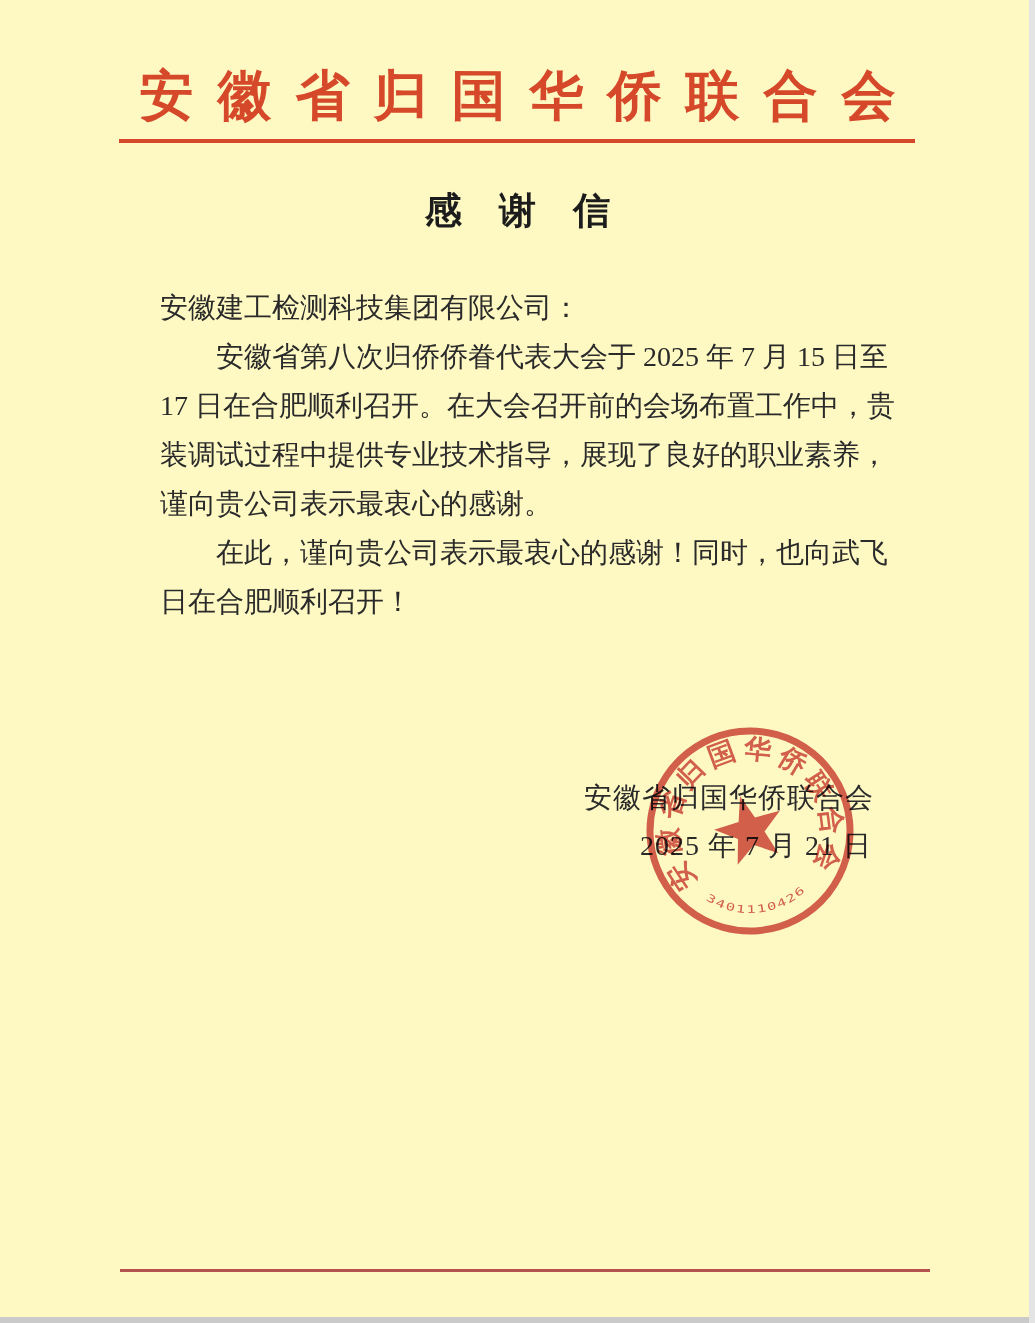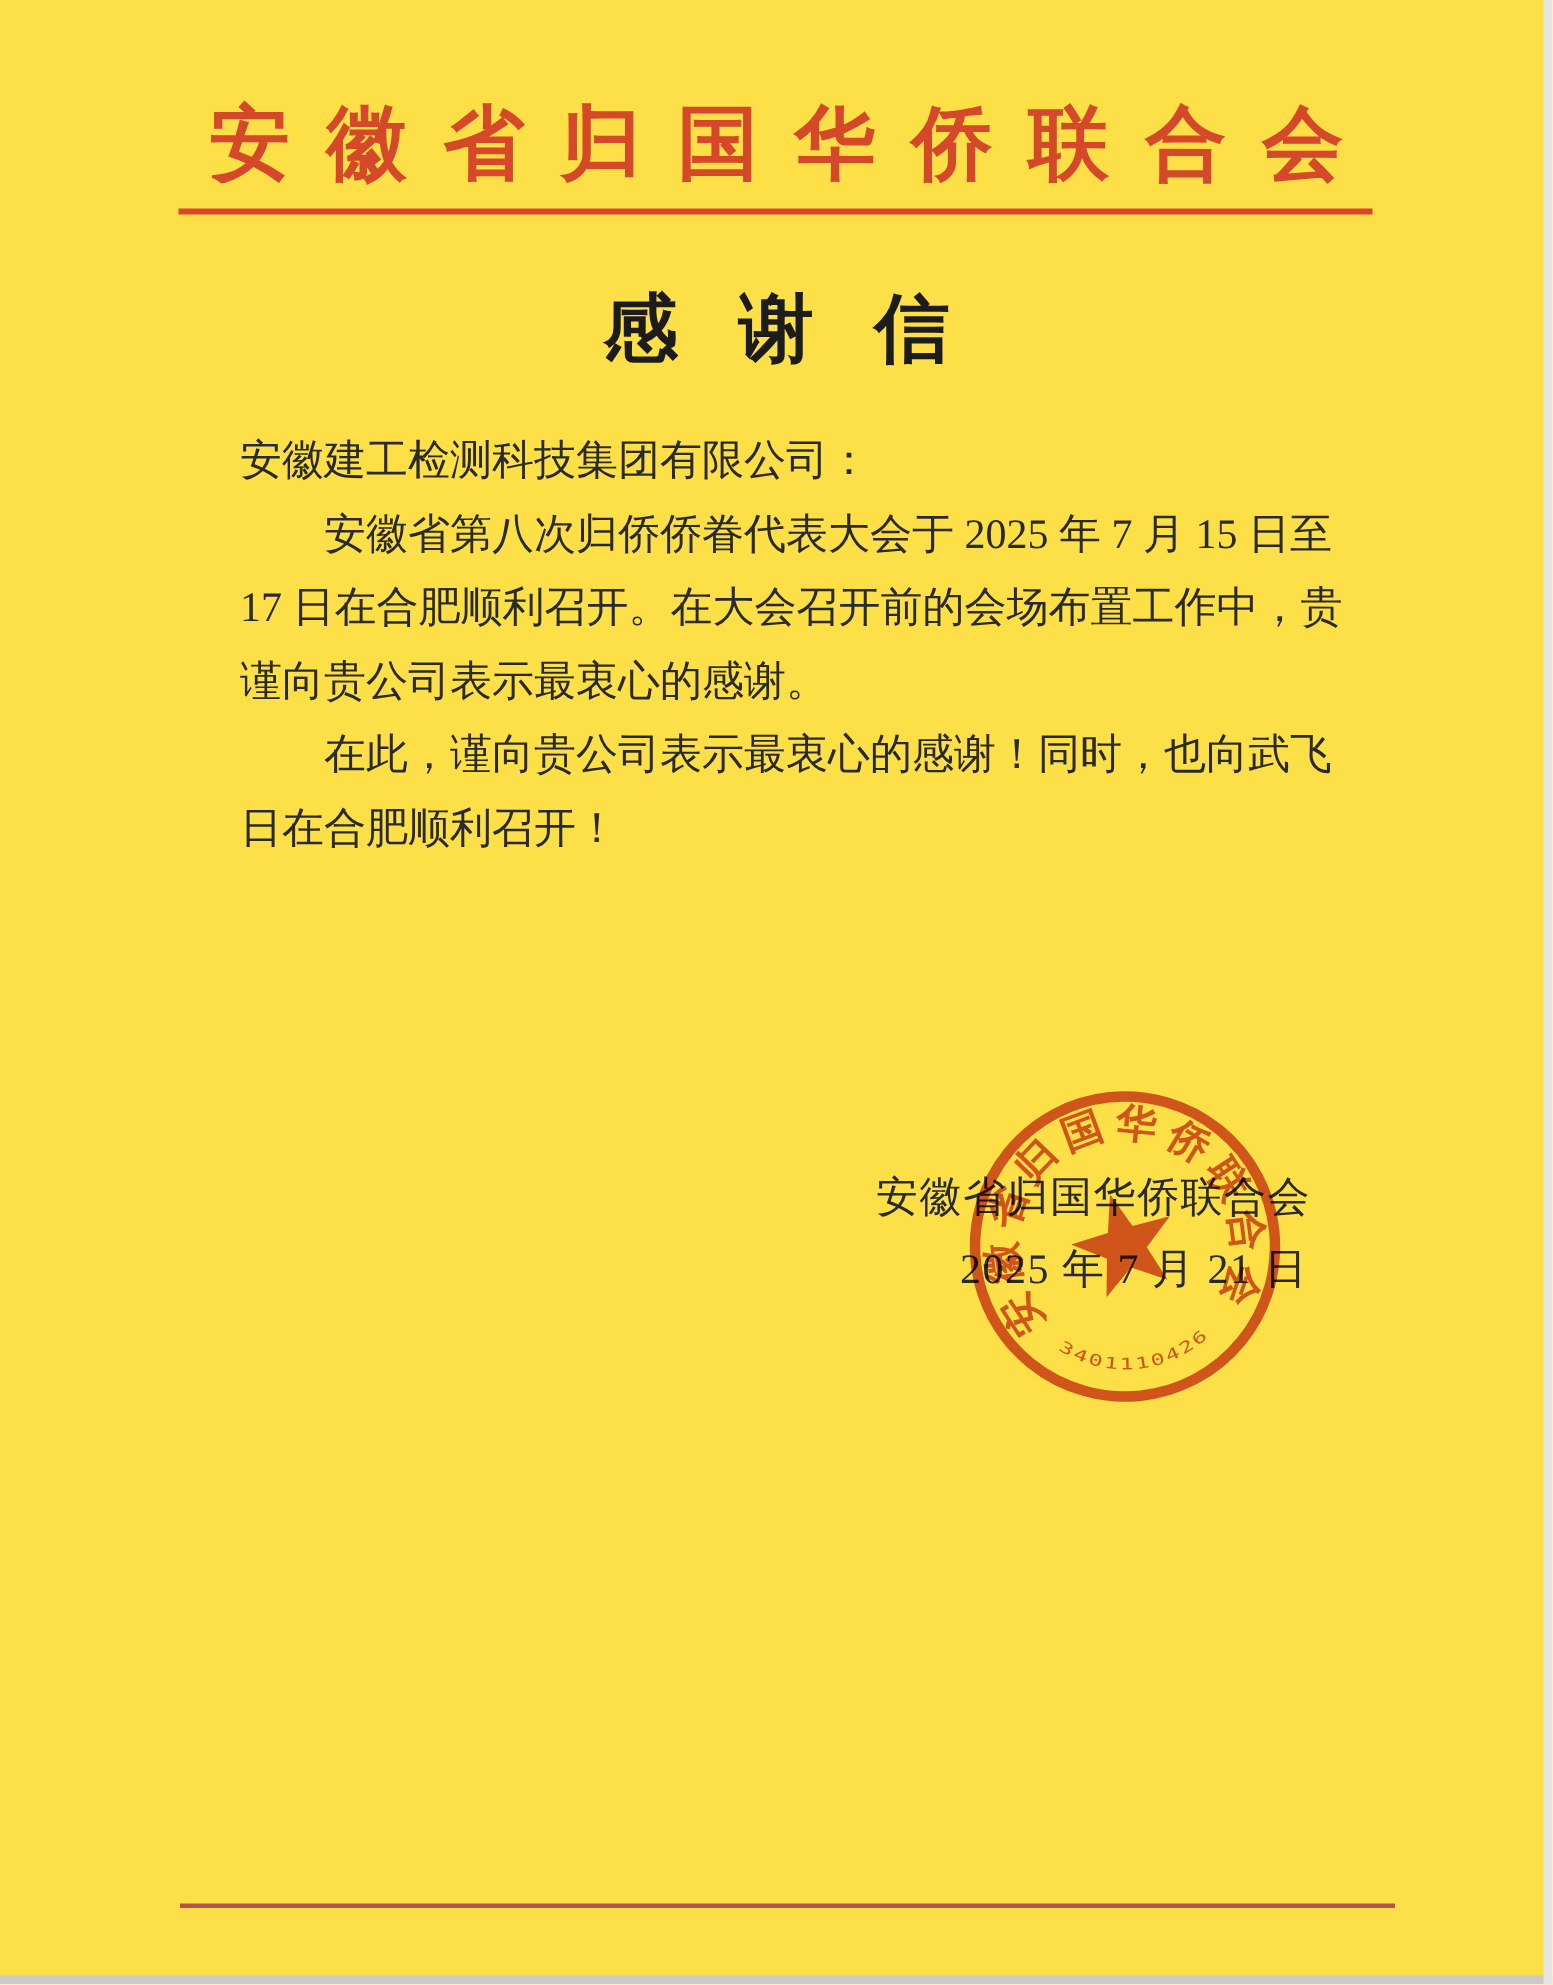--- a/index.html
+++ b/index.html
@@ -1,36 +1,36 @@
 <!DOCTYPE html>
 <html style="--header-red: #d5492a; --text: #2a2a2a; --seal-red: #cc4b4b; --footer-line: #b3524e; --scan-edge: #cacaca;"><head>
 <meta charset="utf-8">
 <style>
   html,body{margin:0;padding:0;background:#ffffff;}
   .page{
     position:relative;width:1035px;height:1323px;margin:0 auto;
-    background:#fde047;overflow:hidden;
+    background:#fef9c3;overflow:hidden;
     font-family:"Liberation Serif","DejaVu Serif",serif;
   }
   
   .letterhead{
     position:absolute;top:60px;left:0;width:100%;
     text-align:center;color:var(--header-red,#d5492a);
     font-size:54px;font-weight:bold;
     letter-spacing:24px;padding-left:24px;box-sizing:border-box;
     white-space:nowrap;
   }
   .red-rule{
     position:absolute;top:139px;left:119px;width:796px;height:4px;
     background:var(--header-red,#d5492a);
   }
   
   .letter-title{
     position:absolute;top:186px;left:0;width:100%;text-align:center;
-    color:#1c1c1c;font-size:50px;font-weight:bold;letter-spacing:14px;
+    color:#1c1c1c;font-size:37px;font-weight:bold;letter-spacing:14px;
     padding-left:14px;box-sizing:border-box;
   }
   
   .letter-body{
     position:absolute;top:283px;left:160px;width:730px;
     color:var(--text,#2a2a2a);font-size:28px;line-height:49px;
   }
   .letter-body .line{white-space:nowrap;}
   
   .signature-org{
@@ -81,20 +81,21 @@
   <div class="letterhead">安徽省归国华侨联合会</div>
 
   <div class="red-rule"></div>
 
   <div class="letter-title">感 谢 信</div>
 
   <div class="letter-body">
     <div class="line">安徽建工检测科技集团有限公司：</div>
     <div class="line">　　安徽省第八次归侨侨眷代表大会于 2025 年 7 月 15 日至</div>
     <div class="line">17 日在合肥顺利召开。在大会召开前的会场布置工作中，贵</div>
+    <div class="line">装调试过程中提供专业技术指导，展现了良好的职业素养，</div>
     <div class="line">谨向贵公司表示最衷心的感谢。</div>
     <div class="line">　　在此，谨向贵公司表示最衷心的感谢！同时，也向武飞</div>
     <div class="line">日在合肥顺利召开！</div>
   </div>
 
   <div class="signature-org">安徽省归国华侨联合会</div>
 
   <div class="signature-date">2025 年 7 月 21 日</div>
 
   <svg class="seal" viewBox="0 0 220 220" xmlns="http://www.w3.org/2000/svg">

